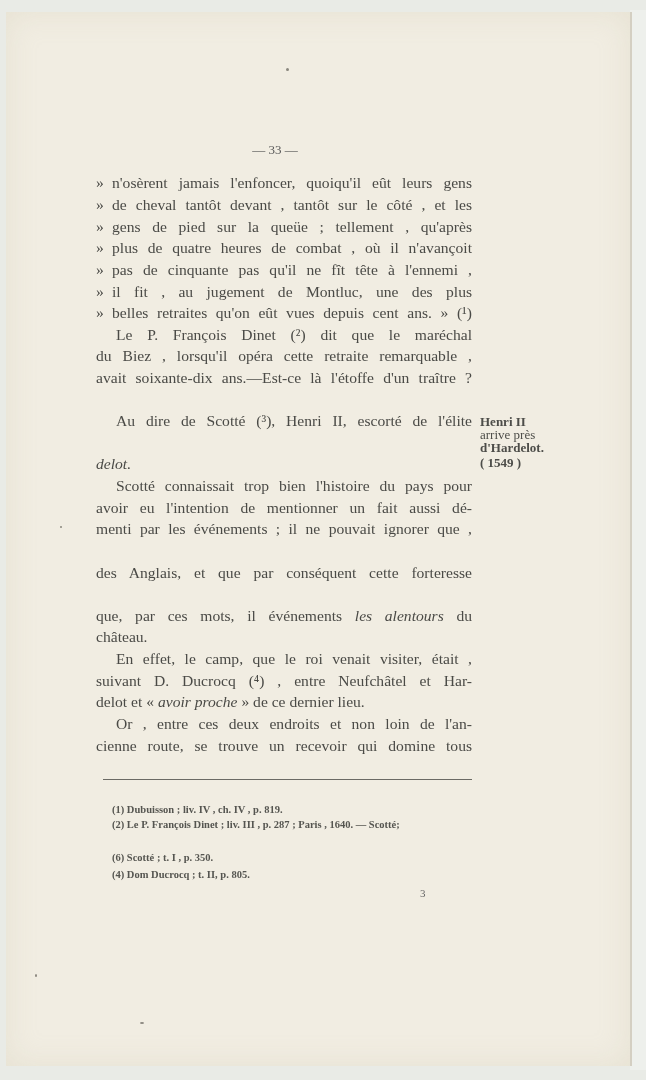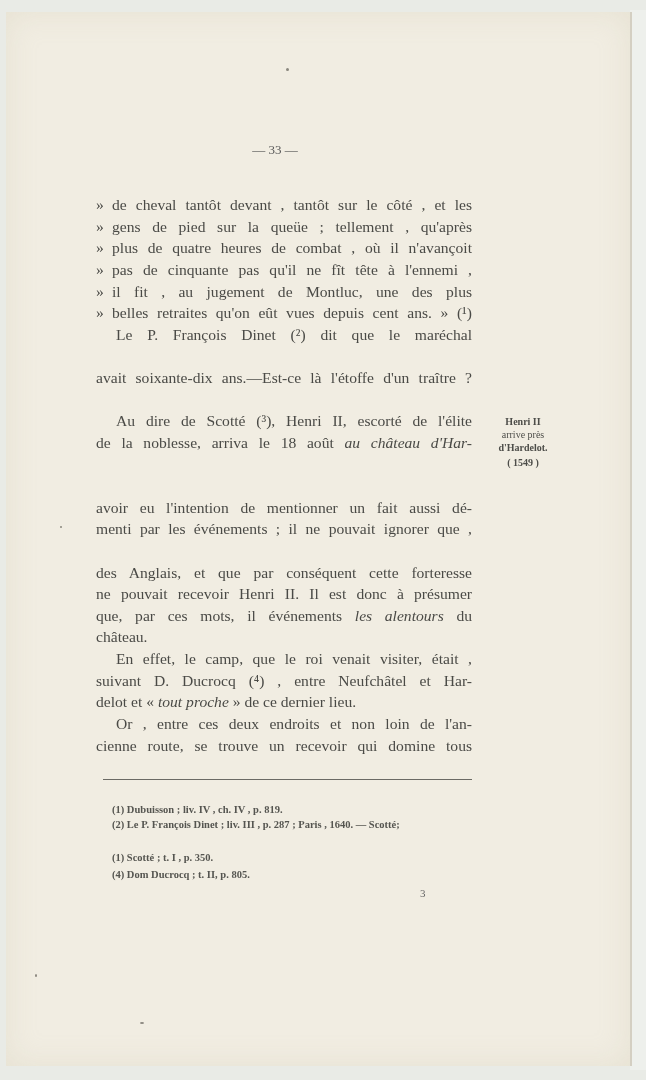--- a/index.html
+++ b/index.html
@@ -31,22 +31,22 @@
   .line {
     position: absolute; left: 96px; width: 376px;
     font-size: 15.6px; line-height: 21.7px; height: 22px;
     white-space: nowrap; text-align: justify; text-align-last: justify;
   }
   .line.last { text-align-last: left; }
   .line.indent { padding-left: 20px; width: 356px; }
   .q { display: inline-block; width: 16px; text-align: left; letter-spacing: -1px; }
   .it { font-style: italic; }
   .marg {
-    position: absolute; left: 480px; width: 86px; text-align: center;
-    font-size: 10px; line-height: 13px; font-weight: bold; color: #4d4d49;
+    position: absolute; left: 480px; width: 86px; text-align: left;
+    font-size: 13px; line-height: 13px; font-weight: bold; color: #4d4d49;
   }
   .rule {
     position: absolute; left: 103px; top: 775px; width: 369px; height: 0;
     border-top: 1.5px solid #6b6a64;
   }
   .fn {
     position: absolute; left: 96px; width: 380px;
     font-size: 10.5px; line-height: 14.5px; height: 15px; white-space: nowrap; color: #555550;
   }
   .fn.indent { padding-left: 16px; font-weight: bold; }
@@ -57,56 +57,58 @@
 </style>
 </head>
 <body>
 
 <div class="edge"></div>
 <div class="page"></div>
 
 <div class="text">
   <div class="folio">— 33 —</div>
 
+  <div class="line" style="top:168px"><span class="q">»</span><span>n'osèrent jamais l'enfoncer, quoiqu'il eût leurs gens</span></div>
   <div class="line" style="top:190px"><span class="q">»</span><span>de cheval tantôt devant , tantôt sur le côté , et les</span></div>
   <div class="line" style="top:212px"><span class="q">»</span><span>gens de pied sur la queüe ; tellement , qu'après</span></div>
   <div class="line" style="top:233px"><span class="q">»</span><span>plus de quatre heures de combat , où il n'avançoit</span></div>
   <div class="line" style="top:255px"><span class="q">»</span><span>pas de cinquante pas qu'il ne fît tête à l'ennemi ,</span></div>
   <div class="line" style="top:277px"><span class="q">»</span><span>il fit , au jugement de Montluc, une des plus</span></div>
   <div class="line" style="top:298px"><span class="q">»</span><span>belles retraites qu'on eût vues depuis cent ans. » (¹)</span></div>
   <div class="line indent" style="top:320px"><span>Le P. François Dinet (²) dit que le maréchal</span></div>
+  <div class="line" style="top:341px"><span>du Biez , lorsqu'il opéra cette retraite remarquable ,</span></div>
   <div class="line" style="top:363px"><span>avait soixante-dix ans.—Est-ce là l'étoffe d'un traître ?</span></div>
 
   <div class="line indent" style="top:406px"><span>Au dire de Scotté (³), Henri II, escorté de l'élite</span></div>
-  <div class="line" style="top:428px"><span>de la noblesse, arriva le 18 août </span><span class="it">au château d'Har-</span></div>
+  <div class="line last it" style="top:449px"><span>delot.</span></div>
 
+  <div class="line indent" style="top:471px"><span>Scotté connaissait trop bien l'histoire du pays pour</span></div>
   <div class="line" style="top:493px"><span>avoir eu l'intention de mentionner un fait aussi dé-</span></div>
   <div class="line" style="top:514px"><span>menti par les événements ; il ne pouvait ignorer que ,</span></div>
   <div class="line" style="top:558px"><span>des Anglais, et que par conséquent cette forteresse</span></div>
-  <div class="line" style="top:579px"><span>ne pouvait recevoir Henri II. Il est donc à présumer</span></div>
   <div class="line" style="top:601px"><span>que, par ces mots, il événements </span><span class="it">les alentours</span><span> du</span></div>
   <div class="line last" style="top:622px"><span>château.</span></div>
 
   <div class="line indent" style="top:644px"><span>En effet, le camp, que le roi venait visiter, était ,</span></div>
   <div class="line" style="top:666px"><span>suivant D. Ducrocq (⁴) , entre Neufchâtel et Har-</span></div>
-  <div class="line last" style="top:687px"><span>delot et « </span><span class="it">tout proche</span><span> » de ce dernier lieu.</span></div>
+  <div class="line last" style="top:687px"><span>delot et « </span><span class="it">avoir proche</span><span> » de ce dernier lieu.</span></div>
 
   <div class="line indent" style="top:709px"><span>Or , entre ces deux endroits et non loin de l'an-</span></div>
   <div class="line" style="top:731px"><span>cienne route, se trouve un recevoir qui domine tous</span></div>
 
   <div class="marg" style="top:411px">Henri II</div>
   <div class="marg" style="top:424px; font-weight:normal;font-family:Liberation Serif, serif;">arrive près</div>
   <div class="marg" style="top:437px">d'Hardelot.</div>
   <div class="marg" style="top:452px">( 1549 )</div>
 
   <div class="rule"></div>
 
   <div class="fn indent" style="top:799px">(1) Dubuisson ; liv. IV , ch. IV , p. 819.</div>
   <div class="fn indent" style="top:814px">(2) Le P. François Dinet ; liv. III , p. 287 ; Paris , 1640. — Scotté;</div>
-  <div class="fn indent" style="top:847px">(1) Scotté ; t. I , p. 350.</div>
+  <div class="fn indent" style="top:847px">(6) Scotté ; t. I , p. 350.</div>
   <div class="fn indent" style="top:864px">(4) Dom Ducrocq ; t. II, p. 805.</div>
 
   <div class="sig">3</div>
 
   <div class="speck" style="left:286px;top:64px;width:3px;height:3px"></div>
   <div class="speck" style="left:35px;top:970px;width:2px;height:3px"></div>
   <div class="speck" style="left:140px;top:1018px;width:4px;height:2px"></div>
   <div class="speck" style="left:60px;top:522px;width:2px;height:2px"></div>
 </div>
 

